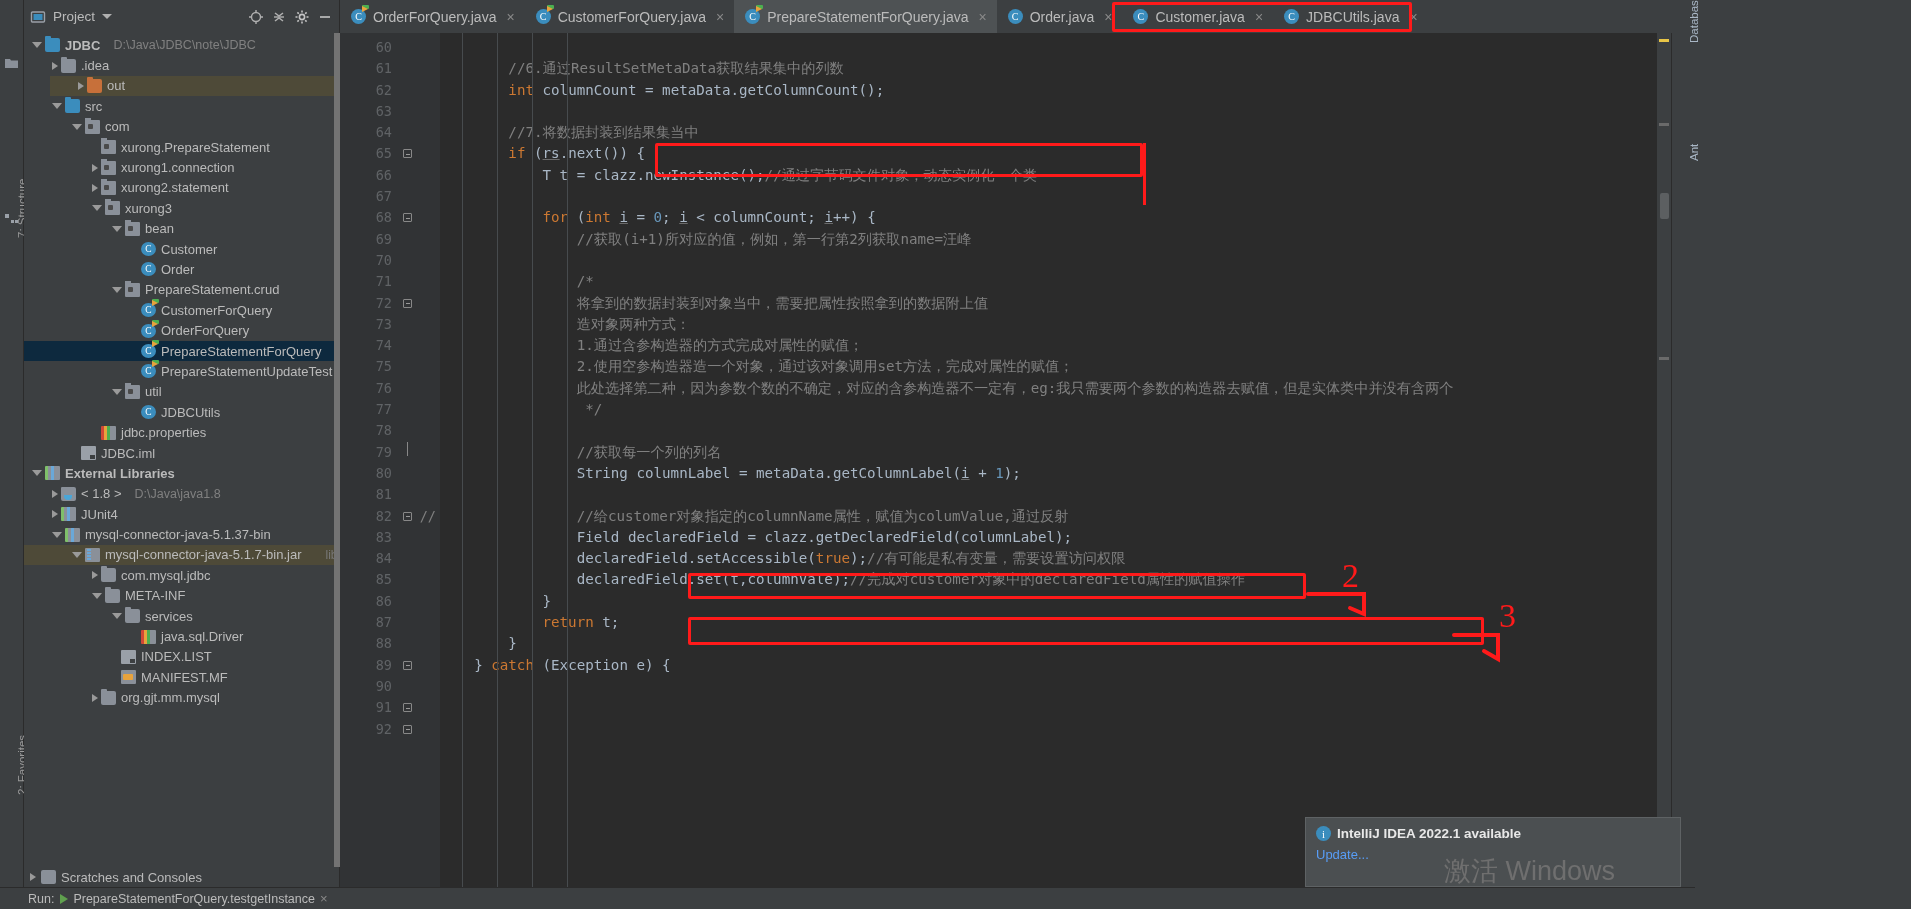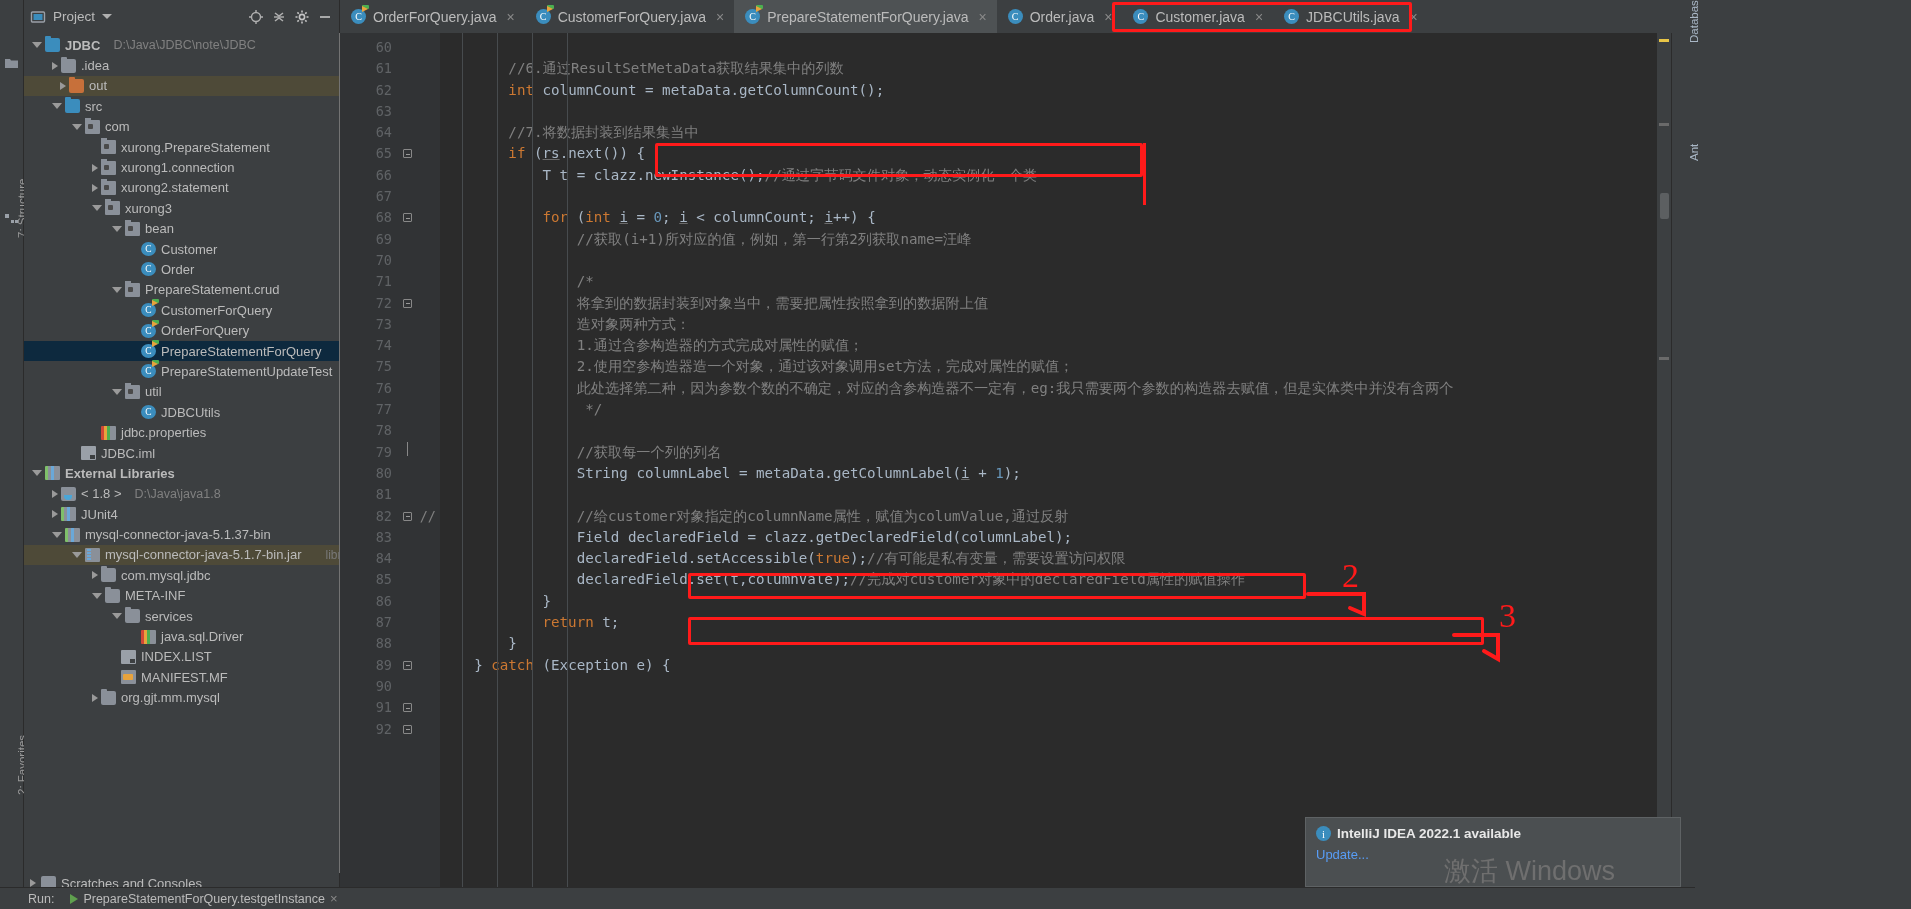--- a/index.html
+++ b/index.html
@@ -76,21 +76,21 @@
   
   .body { flex: 1; display: flex; min-height: 0; }
 
   
   .side-rail { width: 24px; flex: 0 0 24px; background: #3c3f41; border-right: 1px solid #2b2b2b; position: relative; }
 
   
   .tree {
     width: 316px; flex: 0 0 316px; background: #3c3f41;
     overflow: hidden; font-size: 13px; padding-top: 2px;
-    border-right: 1px solid #737373; position: relative;
+    border-right: 6px solid #737373; position: relative;
   }
   .row {
     height: 20.4px; display: flex; align-items: center;
     white-space: nowrap; color: #bbbbbb; padding-right: 4px;
   }
   .row.sel { background: #0d293e; }
   .row.hl { background: #4e4a38; }
   .arrow {
     width: 0; height: 0; flex: 0 0 auto; margin-right: 3px;
     border-top: 4.5px solid transparent; border-bottom: 4.5px solid transparent;
@@ -227,34 +227,34 @@
   .anno { position: absolute; pointer-events: none; }
   .anno-box { border: 3px solid #ff1a1a; border-radius: 2px; }
   .anno-num {
     color: #ff1a1a; font-size: 34px; font-family: "Liberation Serif", serif;
     font-weight: 400;
   }
 
   
   .bottombar {
     height: 22px; flex: 0 0 22px; background: #3c3f41;
-    display: flex; align-items: center; gap: 16px;
+    display: flex; align-items: center; gap: 6px;
     padding-left: 28px; font-size: 12.5px; color: #bbbbbb;
     border-top: 1px solid #2b2b2b; position: relative;
   }
   .runbtn {
     width: 0; height: 0; border-left: 8px solid #5fa04e;
     border-top: 5px solid transparent; border-bottom: 5px solid transparent;
   }
   .bb-item { display: flex; align-items: center; gap: 5px; }
   .bb-close { color: #888; font-size: 13px; }
 
   
   .scratch-row {
-    position: absolute; left: 24px; bottom: 16px; width: 316px; height: 20px;
+    position: absolute; left: 24px; bottom: 22px; width: 316px; height: 20px;
     display: flex; align-items: center; background: #3c3f41; font-size: 13px;
     color: #bbbbbb; border-right: 1px solid #2b2b2b;
   }
 
   
   .notif {
     position: absolute; right: 14px; bottom: 22px; width: 376px; height: 70px;
     background: #4b4f51; border: 1px solid #5e6264;
     padding: 8px 10px; font-size: 13px; color: #d0d0d0;
   }
@@ -378,21 +378,21 @@
             <span class="arrow open"></span>
             <span class="ic folder blue"></span>
             <span style="font-weight: bold;">JDBC</span>
             <span class="dim">D:\Java\JDBC\note\JDBC</span>
           </div>
           <div class="row" style="padding-left: 28px;">
             <span class="arrow"></span>
             <span class="ic folder"></span>
             <span>.idea</span>
           </div>
-          <div class="row hl" style="padding-left: 36px;">
+          <div class="row hl" style="padding-left: 28px; margin-left: 26px;">
             <span class="arrow"></span>
             <span class="ic folder orange"></span>
             <span>out</span>
           </div>
           <div class="row" style="padding-left: 28px;">
             <span class="arrow open"></span>
             <span class="ic folder blue"></span>
             <span>src</span>
           </div>
           <div class="row" style="padding-left: 48px;">

